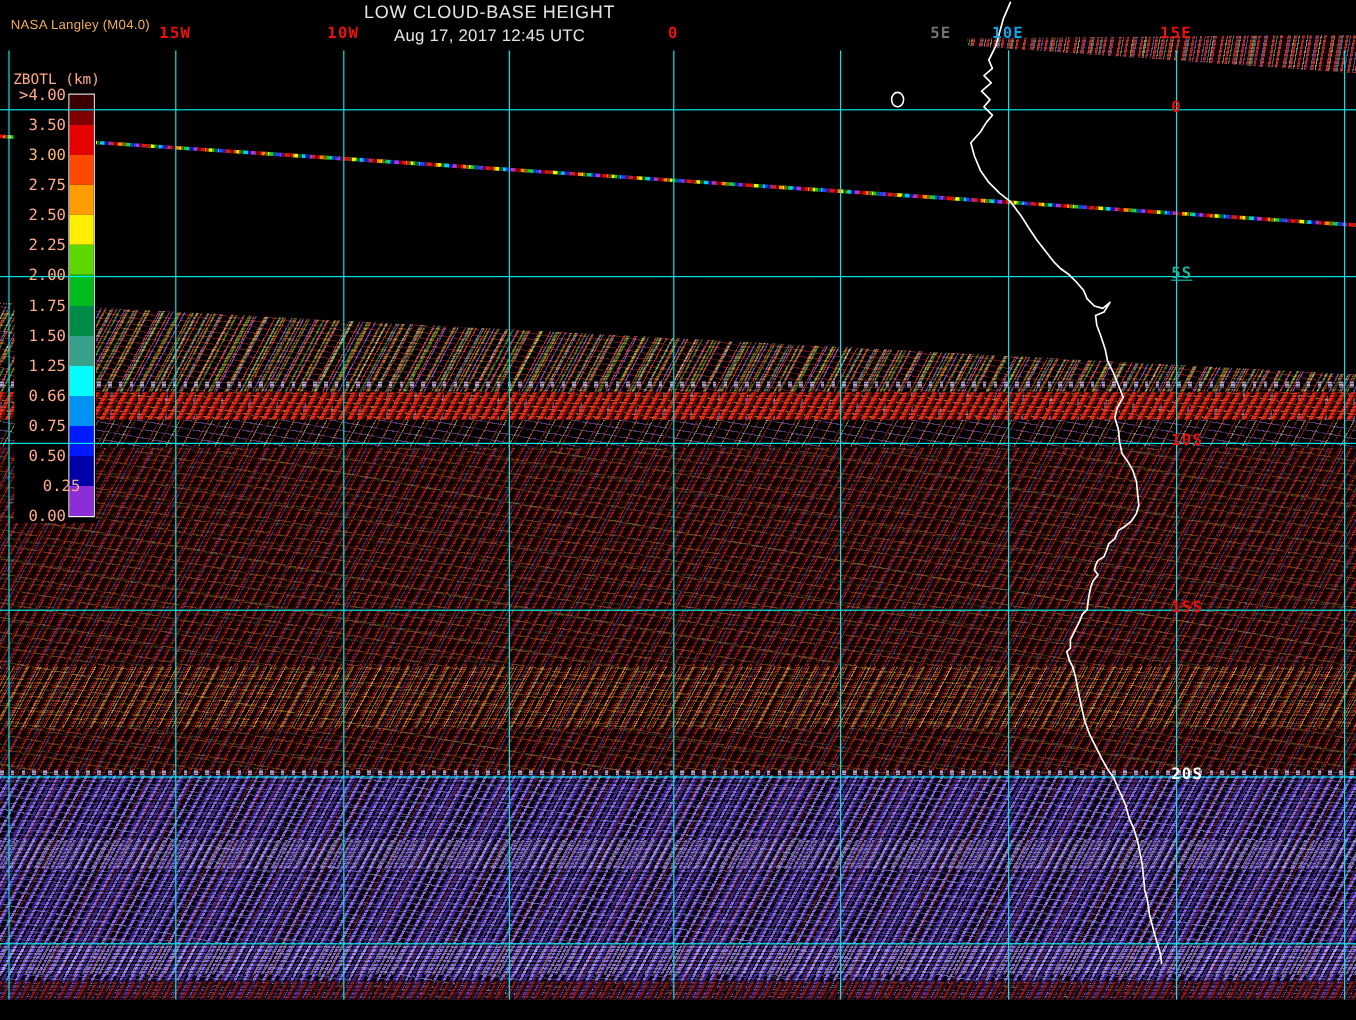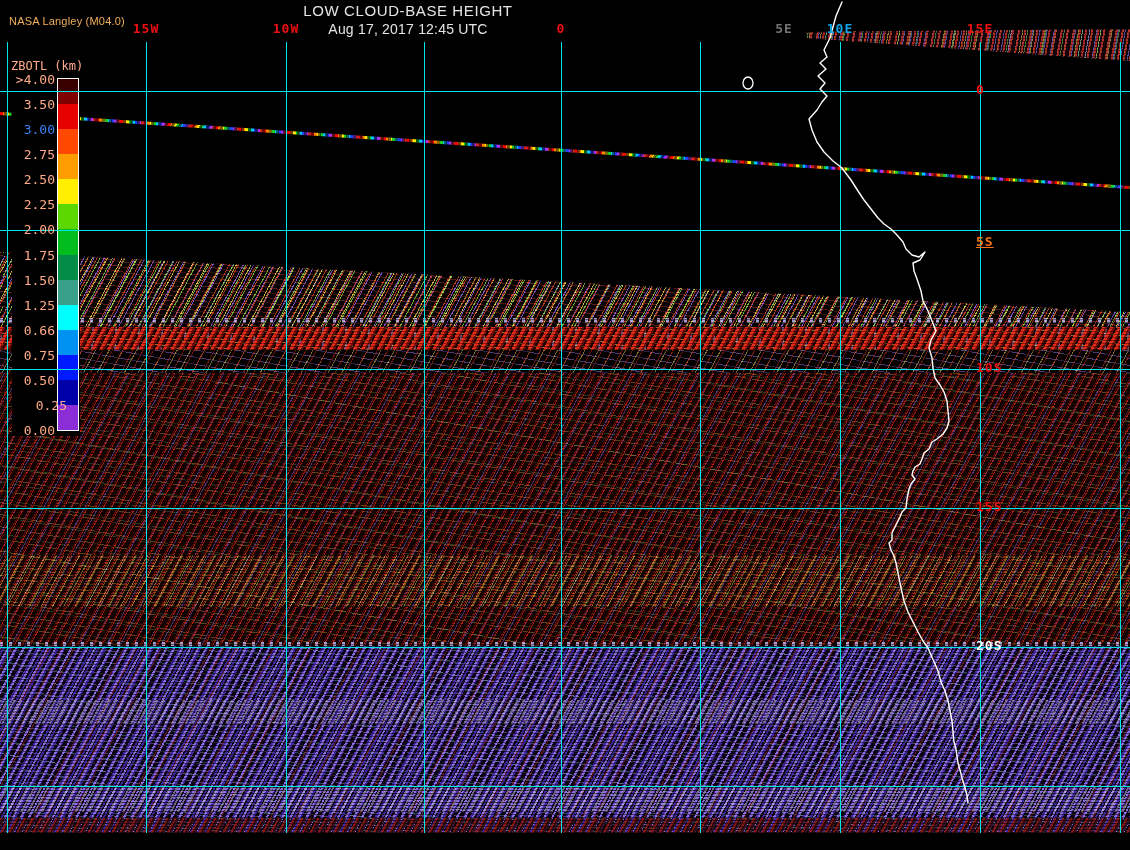--- a/index.html
+++ b/index.html
@@ -141,21 +141,21 @@
       <div style="flex-grow: 1; background: rgb(56, 160, 138);"></div>
       <div style="flex-grow: 1; background: rgb(0, 255, 255);"></div>
       <div style="flex-grow: 1; background: rgb(0, 146, 242);"></div>
       <div style="flex-grow: 1; background: rgb(0, 26, 255);"></div>
       <div style="flex-grow: 1; background: rgb(0, 0, 168);"></div>
       <div style="flex-grow: 1; background: rgb(140, 46, 216);"></div>
     </div>
   <div id="legend-labels" style="left:0;top:0;width:0;height:0;">
       <div class="legend-label" style="top: 72px; color: rgb(255, 170, 136);">&gt;4.00</div>
       <div class="legend-label" style="top: 97px; color: rgb(255, 170, 136);">3.50</div>
-      <div class="legend-label" style="top: 122px; color: #3b82f6;">3.00</div>
+      <div class="legend-label" style="top: 122px; color: #fdba74;">3.00</div>
       <div class="legend-label" style="top: 147px; color: rgb(255, 170, 136);">2.75</div>
       <div class="legend-label" style="top: 172px; color: rgb(255, 170, 136);">2.50</div>
       <div class="legend-label" style="top: 197px; color: rgb(255, 170, 136);">2.25</div>
       <div class="legend-label" style="top: 222px; color: rgb(255, 170, 136);">2.00</div>
       <div class="legend-label" style="top: 248px; color: rgb(255, 170, 136);">1.75</div>
       <div class="legend-label" style="top: 273px; color: rgb(255, 170, 136);">1.50</div>
       <div class="legend-label" style="top: 298px; color: rgb(255, 170, 136);">1.25</div>
       <div class="legend-label" style="top: 323px; color: rgb(255, 170, 136);">0.66</div>
       <div class="legend-label" style="top: 348px; color: rgb(255, 170, 136);">0.75</div>
       <div class="legend-label" style="top: 373px; color: rgb(255, 170, 136);">0.50</div>
@@ -175,21 +175,21 @@
       <div class="vline" style="left: 700px; background: rgb(0, 230, 230);"></div>
       <div class="lon-label" style="left: 740px; color: #737373; margin-left: 44px;">5E</div>
       <div class="vline" style="left: 840px; background: rgb(0, 230, 230);"></div>
       <div class="lon-label" style="left: 840px; color: #0ea5e9;">10E</div>
       <div class="vline" style="left: 980px; background: rgb(0, 230, 230);"></div>
       <div class="lon-label" style="left: 980px; color: rgb(238, 16, 16);">15E</div>
       <div class="vline" style="left: 1120px; background: rgb(0, 230, 230);"></div>
       <div class="hline" style="top: 91px; background: rgb(0, 230, 230);"></div>
       <div class="lat-label" style="top: 82px; color: rgb(238, 16, 16);">0</div>
       <div class="hline" style="top: 230px; background: rgb(0, 230, 230);"></div>
-      <div class="lat-label" style="top: 234px; color: #f97316; text-decoration: underline;">5S</div>
+      <div class="lat-label" style="top: 221px; color: #14b8a6; text-decoration: underline;">5S</div>
       <div class="hline" style="top: 369px; background: rgb(0, 230, 230);"></div>
       <div class="lat-label" style="top: 360px; color: rgb(238, 16, 16);">10S</div>
       <div class="hline" style="top: 508px; background: rgb(0, 230, 230);"></div>
       <div class="lat-label" style="top: 499px; color: rgb(238, 16, 16);">15S</div>
       <div class="hline" style="top: 647px; background: rgb(0, 230, 230);"></div>
       <div class="lat-label" style="top: 638px; color: #ffffff;">20S</div>
       <div class="hline" style="top: 786px; background: rgb(0, 230, 230);"></div>
     </div>
 
   <svg class="coast-svg" width="1130" height="850" viewBox="0 0 1130 850">

